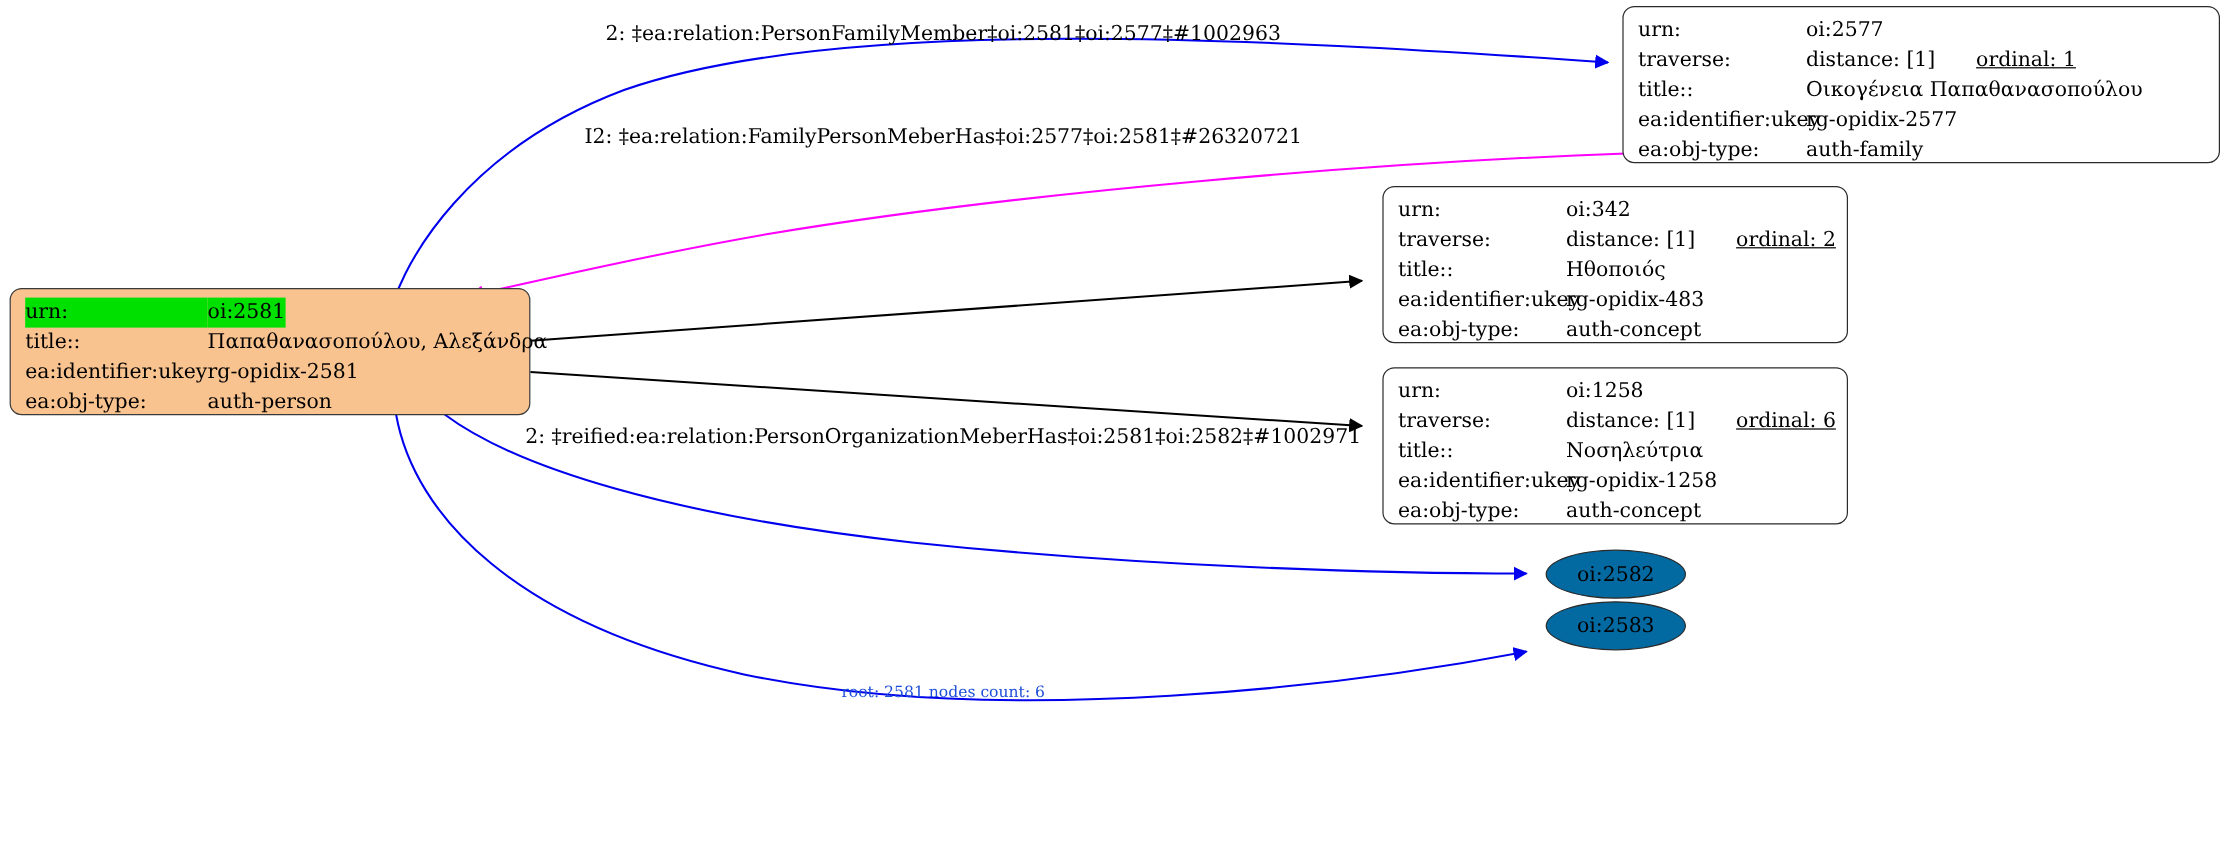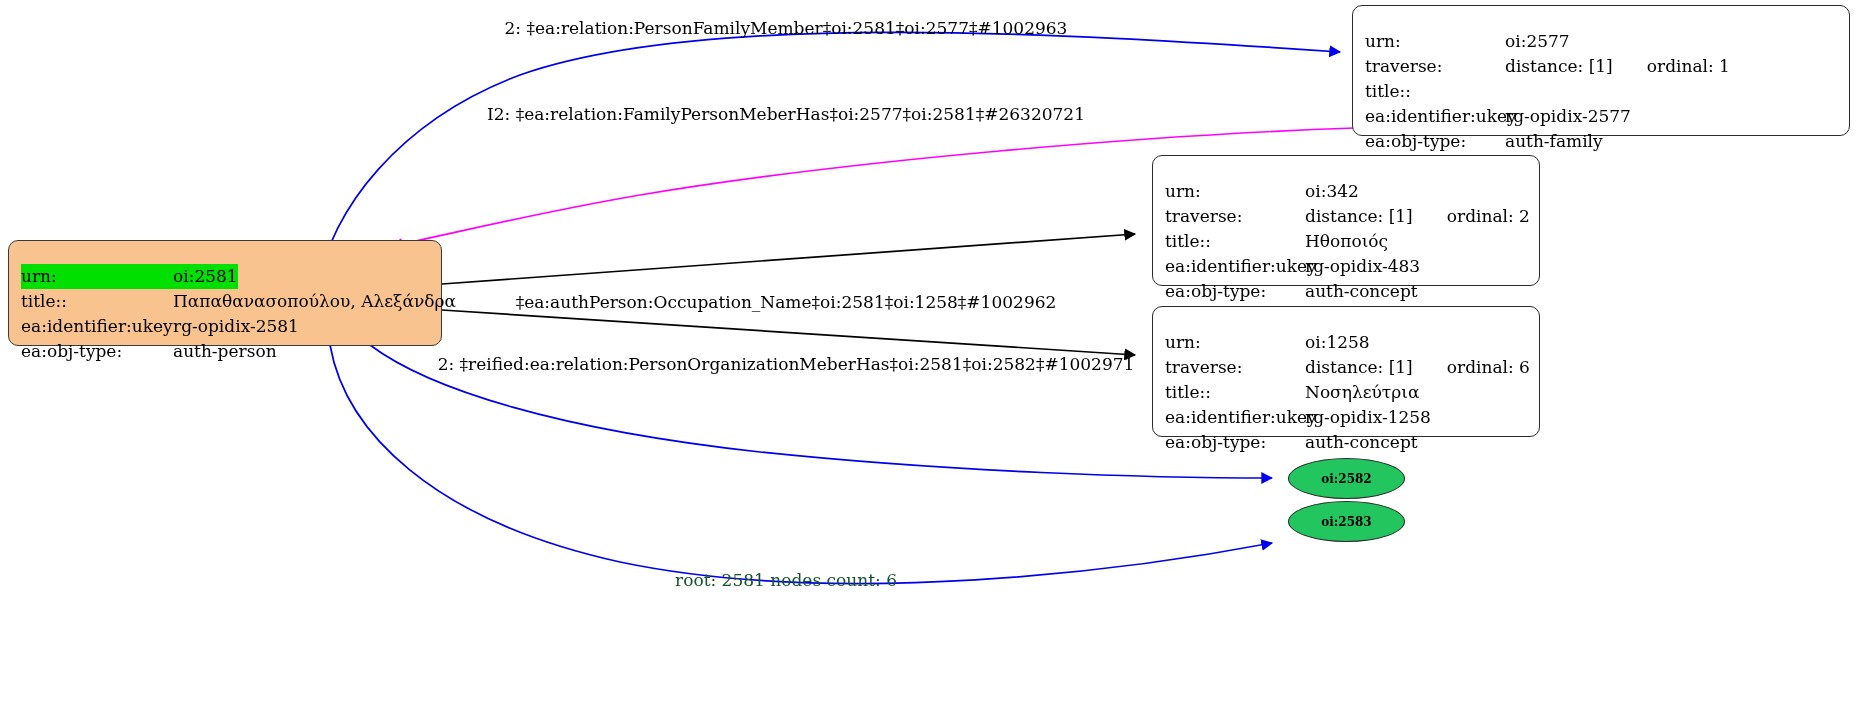--- a/index.html
+++ b/index.html
@@ -30,21 +30,21 @@
     white-space: nowrap;
     transform: translateX(-50%);
   }
   
   .record-node {
     position: absolute;
     border: 1.4px solid #2b2b2b;
     border-radius: 10px;
     background: #ffffff;
     box-sizing: border-box;
-    padding: 23px 0 7px 0;
+    padding: 7px 0 7px 0;
   }
   .record-node.root {
     background: #f9c390;
     border-color: #3a3a3a;
   }
   .rrow {
     display: flex;
     align-items: baseline;
     font-size: 17px;
     line-height: 25px;
@@ -68,40 +68,39 @@
   .record-node.root .rrow.highlight {
     padding: 0;
     margin: 0 12px;
   }
   .record-node.root .rrow.highlight .rkey {
     width: 152px;
     padding-left: 0;
   }
   
   .record-node.detail .rkey { width: 140px; }
-  .record-node.detail .ord { padding-left: 34px; }
+  .record-node.detail .ord { padding-left: 34px; text-decoration: underline; }
 
   
   .ellipse-node {
     position: absolute;
     border: 1.4px solid #2b2b2b;
     border-radius: 50%;
-    background: #22c55e;
+    background: #0369a1;
     display: flex;
     align-items: center;
     justify-content: center;
-    font-size: 12px;
+    font-size: 17px;
     color: #000000;
     box-sizing: border-box;
-    font-weight: bold;
   }
   .footer-label {
     position: absolute;
-    font-size: 17px;
-    color: #14532d;
+    font-size: 13px;
+    color: #1d4ed8;
     white-space: nowrap;
     transform: translateX(-50%);
     text-align: center;
   }
 </style>
 </head>
 <body>
 
 <div id="canvas">
 
@@ -129,21 +128,20 @@
     <path d="M 370,345 C 430,390 560,430 760,452 C 950,472 1150,478 1272,478" fill="none" stroke="#0000ee" stroke-width="1.7" marker-end="url(#arrow-blue)"></path>
 
     <path d="M 330,345 C 345,430 430,520 620,562 C 840,608 1130,570 1272,543" fill="none" stroke="#0000ee" stroke-width="1.7" marker-end="url(#arrow-blue)"></path>
   </svg>
 
   <div class="edge-label" style="left:786px; top:18px;">2: ‡ea:relation:PersonFamilyMember‡oi:2581‡oi:2577‡#1002963</div>
 
   <div class="edge-label" style="left:786px; top:104px;">I2: ‡ea:relation:FamilyPersonMeberHas‡oi:2577‡oi:2581‡#26320721</div>
 
 
-  <div class="edge-label" style="left:786px; top:292px;">‡ea:authPerson:Occupation_Name‡oi:2581‡oi:1258‡#1002962</div>
 
   <div class="edge-label" style="left:786px; top:354px;">2: ‡reified:ea:relation:PersonOrganizationMeberHas‡oi:2581‡oi:2582‡#1002971</div>
 
 
   <div class="footer-label" style="left:786px; top:570px;">root: 2581 nodes count: 6</div>
 
   <div class="record-node root" id="root-node" style="left:8px; top:240px; width:434px; height:106px;">
     <div class="rrow highlight">
       <span class="rkey">urn:</span>
       <span class="rval">oi:2581</span>
@@ -167,20 +165,21 @@
       <span class="rkey">urn:</span>
       <span class="rval">oi:2577</span>
     </div>
     <div class="rrow">
       <span class="rkey">traverse:</span>
       <span class="rval">distance: [1]</span>
       <span class="rval ord">ordinal: 1</span>
     </div>
     <div class="rrow">
       <span class="rkey">title::</span>
+      <span class="rval">Οικογένεια Παπαθανασοπούλου</span>
     </div>
     <div class="rrow">
       <span class="rkey">ea:identifier:ukey</span>
       <span class="rval">rg-opidix-2577</span>
     </div>
     <div class="rrow">
       <span class="rkey">ea:obj-type:</span>
       <span class="rval">auth-family</span>
     </div>
   </div>

